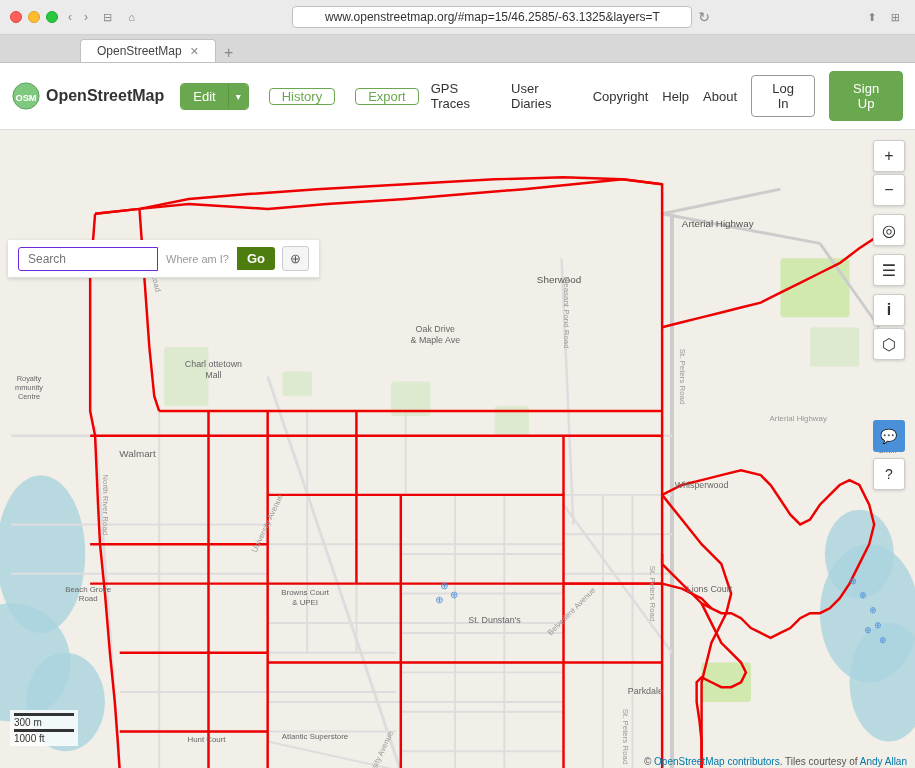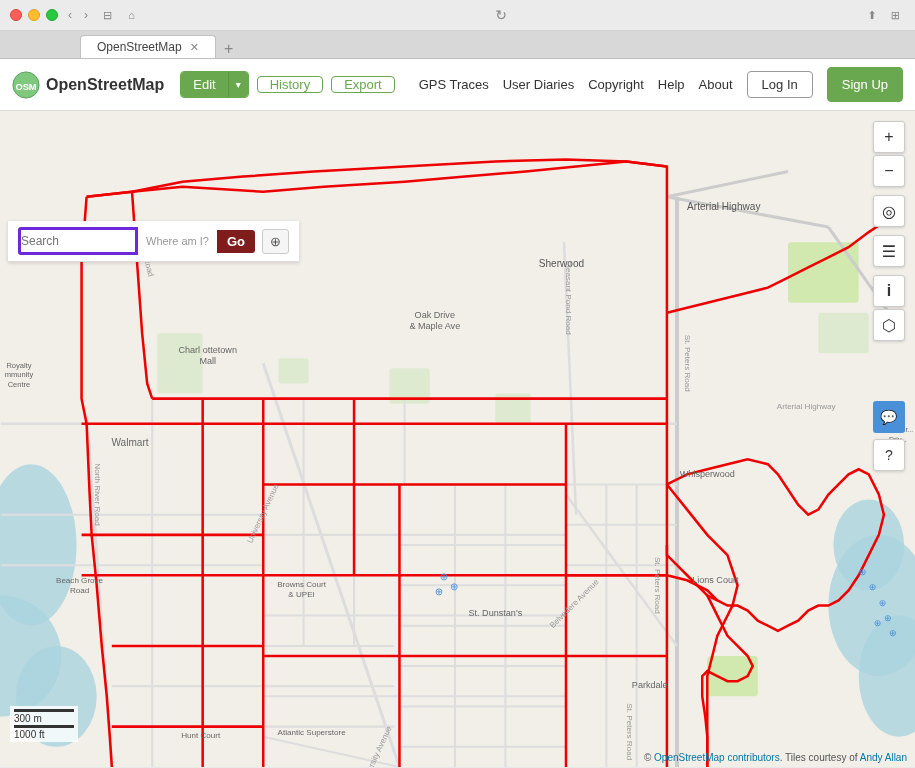--- a/index.html
+++ b/index.html
@@ -28,35 +28,35 @@
     .new-tab-btn { background: none; border: none; cursor: pointer; color: #888; font-size: 16px; margin-left: 4px; padding: 0 4px; }
 
     
     .osm-app { background: white; height: calc(768px - 60px); display: flex; flex-direction: column; }
 
     
     .osm-header { display: flex; align-items: center; padding: 8px 12px; background: white; border-bottom: 1px solid #ddd; gap: 12px; }
     .osm-logo { display: flex; align-items: center; gap: 6px; text-decoration: none; }
     .logo-icon { width: 28px; height: 28px; }
     .logo-text { font-size: 16px; font-weight: bold; color: #333; }
-    .header-nav { display: flex; align-items: center; gap: 4px; margin-left: 4px; }
+    .header-nav { display: flex; align-items: center; gap: 16px; margin-left: 4px; }
     .edit-btn-group { display: flex; align-items: stretch; border: 1px solid #6aa84f; border-radius: 4px; overflow: hidden; }
     .edit-main { background: #6aa84f; color: white; border: none; padding: 5px 12px; cursor: pointer; font-size: 13px; font-weight: 500; }
     .edit-dropdown { background: #6aa84f; color: white; border: none; border-left: 1px solid #5a9840; padding: 5px 7px; cursor: pointer; font-size: 10px; }
     .history-btn, .export-btn { background: white; border: 1px solid #6aa84f; color: #6aa84f; padding: 0 12px; cursor: pointer; font-size: 13px; border-radius: 4px; }
     .header-right { margin-left: auto; display: flex; align-items: center; gap: 14px; }
     .header-link { color: #333; text-decoration: none; font-size: 13px; cursor: pointer; }
     .login-btn { background: white; border: 1px solid #999; color: #333; padding: 5px 14px; cursor: pointer; font-size: 13px; border-radius: 4px; }
     .signup-btn { background: #6aa84f; border: 1px solid #6aa84f; color: white; padding: 9px 14px; cursor: pointer; font-size: 13px; border-radius: 4px; }
 
     
     .search-bar { display: flex; align-items: center; padding: 6px 10px; gap: 4px; background: white; border-bottom: 1px solid #ddd; position: absolute; top: 110px; left: 8px; z-index: 10; box-shadow: 0 1px 4px rgba(0,0,0,0.15); }
-    .search-input { border: 3px solid #6d28d9; border-radius: 3px 0 0 3px; padding: 4px 0; font-size: 12px; width: 120px; color: #333; outline: none; }
+    .search-input { border: 1px solid #6d28d9; border-radius: 3px 0 0 3px; padding: 4px 9px; font-size: 12px; width: 140px; color: #333; outline: none; }
     .search-where { color: #999; font-size: 11px; margin: 0 4px; white-space: nowrap; }
-    .search-go { background: #7f1d1d; color: white; border: none; border-radius: 0 3px 3px 0; padding: 4px 10px; cursor: pointer; font-size: 13px; font-weight: bold; }
+    .search-go { background: #4d7c0f; color: white; border: none; border-radius: 0 3px 3px 0; padding: 4px 10px; cursor: pointer; font-size: 13px; font-weight: bold; }
     .search-geo { background: #f5f5f5; border: 1px solid #ccc; border-radius: 3px; padding: 4px 7px; cursor: pointer; font-size: 13px; color: #555; margin-left: 3px; }
 
     
     .map-container { flex: 1; position: relative; overflow: hidden; background: #f2efe9; }
 
     
     .map-controls { position: absolute; top: 10px; right: 10px; z-index: 10; display: flex; flex-direction: column; gap: 2px; }
     .map-ctrl-btn { width: 32px; height: 32px; background: white; border: 1px solid #ccc; border-radius: 3px; cursor: pointer; font-size: 16px; display: flex; align-items: center; justify-content: center; color: #333; box-shadow: 0 1px 3px rgba(0,0,0,0.15); }
     .map-ctrl-sep { height: 4px; }
 
@@ -86,20 +86,21 @@
       <div class="traffic-light tl-yellow"></div>
       <div class="traffic-light tl-green"></div>
     </div>
     <div class="nav-buttons">
       <button class="nav-btn">‹</button>
       <button class="nav-btn">›</button>
     </div>
     <button class="window-btn">⊟</button>
     <button class="window-btn">⌂</button>
     <div class="browser-url-bar">
+      <input class="url-input" type="text" value="www.openstreetmap.org/#map=15/46.2585/-63.1325&amp;layers=T" style="">
       <button class="refresh-btn">↻</button>
     </div>
     <div class="browser-right-btns">
       <button class="window-btn">⬆</button>
       <button class="window-btn">⊞</button>
     </div>
   </div>
   <div class="browser-tab-bar">
     <div class="browser-tab">
       <span>OpenStreetMap</span>

